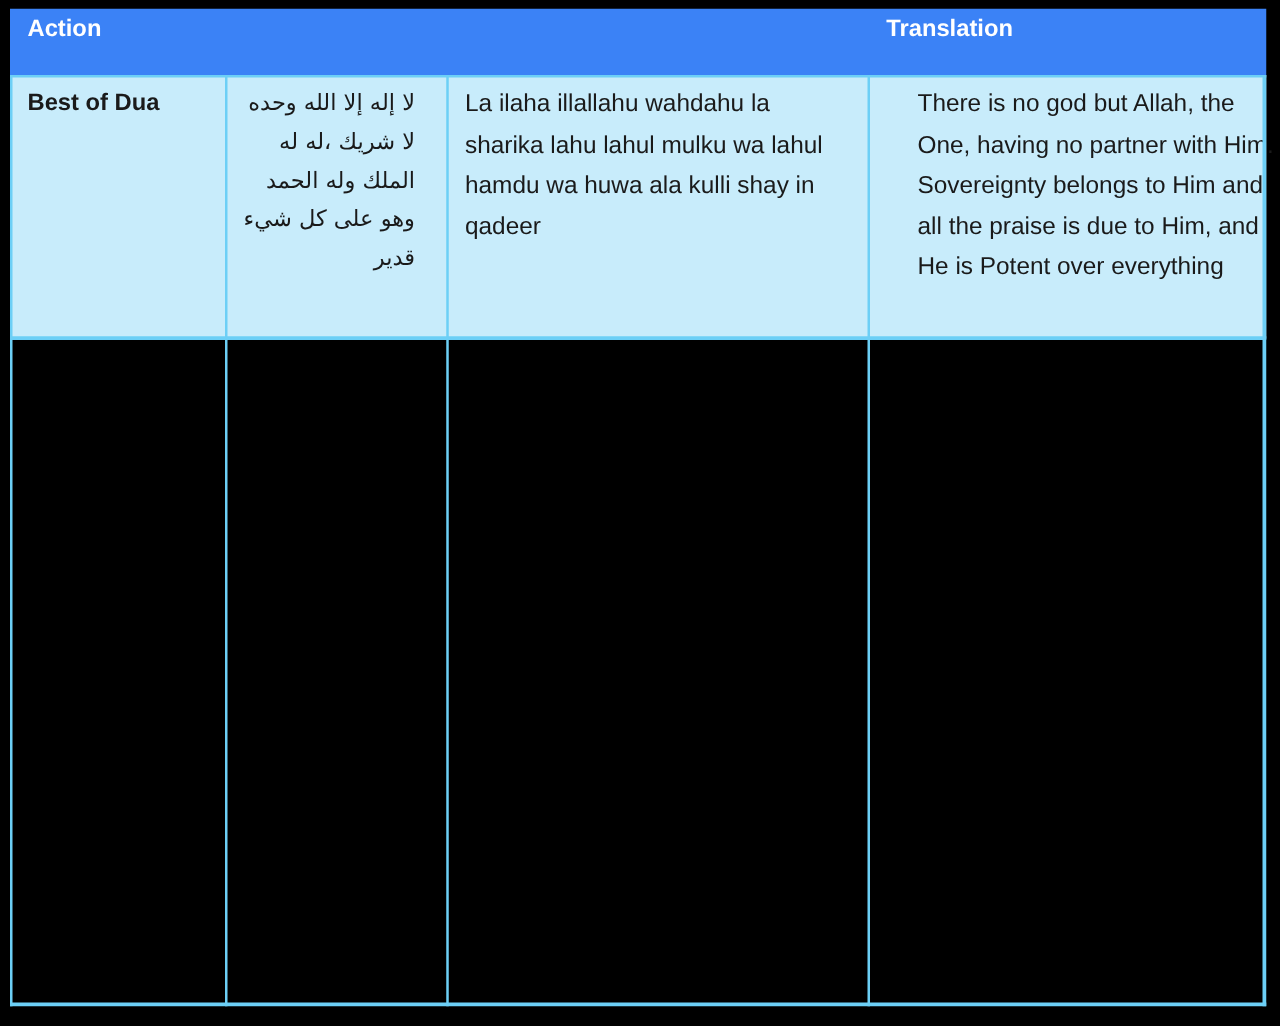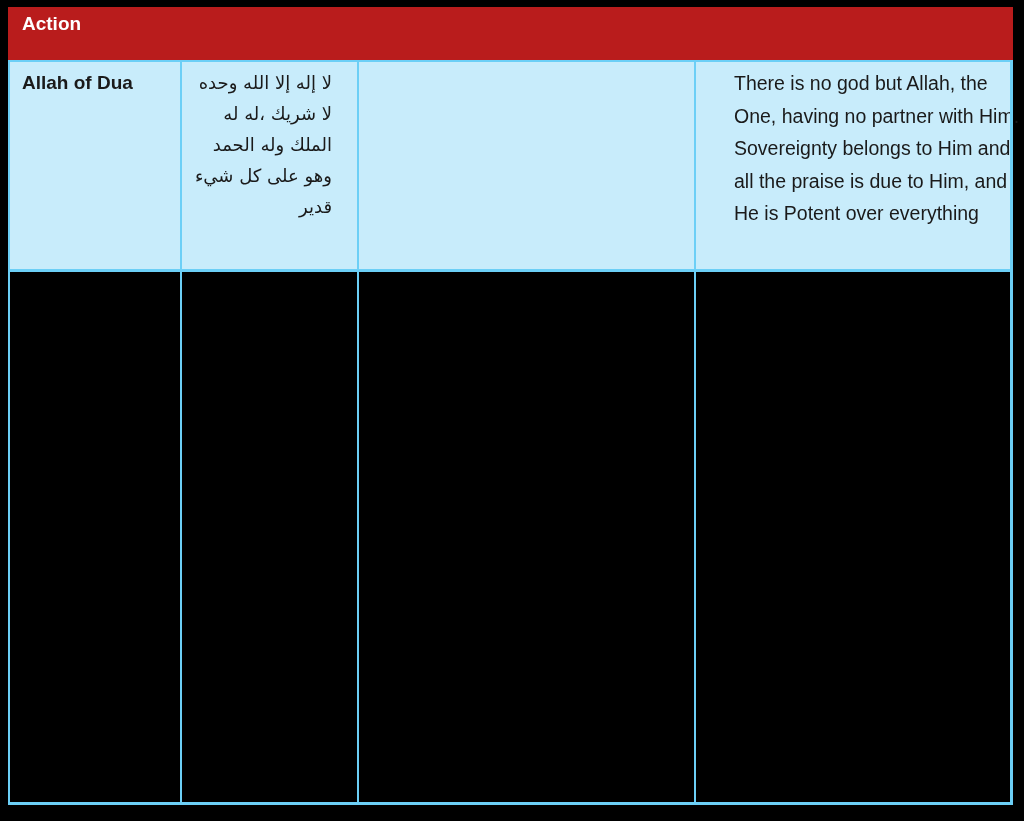--- a/index.html
+++ b/index.html
@@ -7,21 +7,21 @@
       width: 1024px; height: 821px; background: #000000;
       position: relative; overflow: hidden;
       font-family: "Liberation Sans", "DejaVu Sans", sans-serif;
     }
     .table {
       position: absolute; left: 8px; top: 7px; width: 1005px; height: 798px;
       box-sizing: border-box;
     }
     .header {
       position: absolute; left: 0; top: 0; width: 1005px; height: 53px;
-      background: #b91c1c;
+      background: #3b82f6;
     }
     .hcell {
       position: absolute; top: 0; height: 53px; box-sizing: border-box;
       padding: 6px 14px; color: #ffffff; font-weight: bold; font-size: 19px;
     }
     .row1 {
       position: absolute; left: 0; top: 53px; width: 1005px; height: 211px;
       background: #c8ecfb; box-sizing: border-box;
       border-top: 2px solid #6ccff6;
     }
@@ -40,25 +40,27 @@
     }
     .vline { position: absolute; top: 0; width: 2px; background: #6ccff6; }
     .hline { position: absolute; left: 0; height: 3px; background: #6ccff6; }
   </style>
 </head>
 <body>
 
 <div class="table">
   <div class="header">
     <div class="hcell" style="left:0;width:173px;">Action</div>
+    <div class="hcell" style="left:687px;width:318px;">Translation</div>
   </div>
 
   <div class="row1">
-    <div class="cell action" style="left:0;width:173px;">Allah of Dua</div>
+    <div class="cell action" style="left:0;width:173px;">Best of Dua</div>
     <div class="cell arabic" style="left:173px;width:163px;border-radius:18px;">لا إله إلا الله وحده لا شريك ،له له الملك وله الحمد وهو على كل شيء قدير</div>
+    <div class="cell" style="left:350px;width:337px;">La ilaha illallahu wahdahu la sharika lahu lahul mulku wa lahul hamdu wa huwa ala kulli shay in qadeer</div>
     <div class="cell" style="left:687px;width:318px;padding-right:10px;margin-left:25px;">There is no god but Allah, the One, having no partner with Him. Sovereignty belongs to Him and all the praise is due to Him, and He is Potent over everything</div>
   </div>
 
   <div class="row2">
     <div class="cell" style="left:0;width:173px;"></div>
     <div class="cell" style="left:173px;width:177px;"></div>
     <div class="cell" style="left:350px;width:337px;"></div>
     <div class="cell" style="left:687px;width:318px;"></div>
   </div>
 

